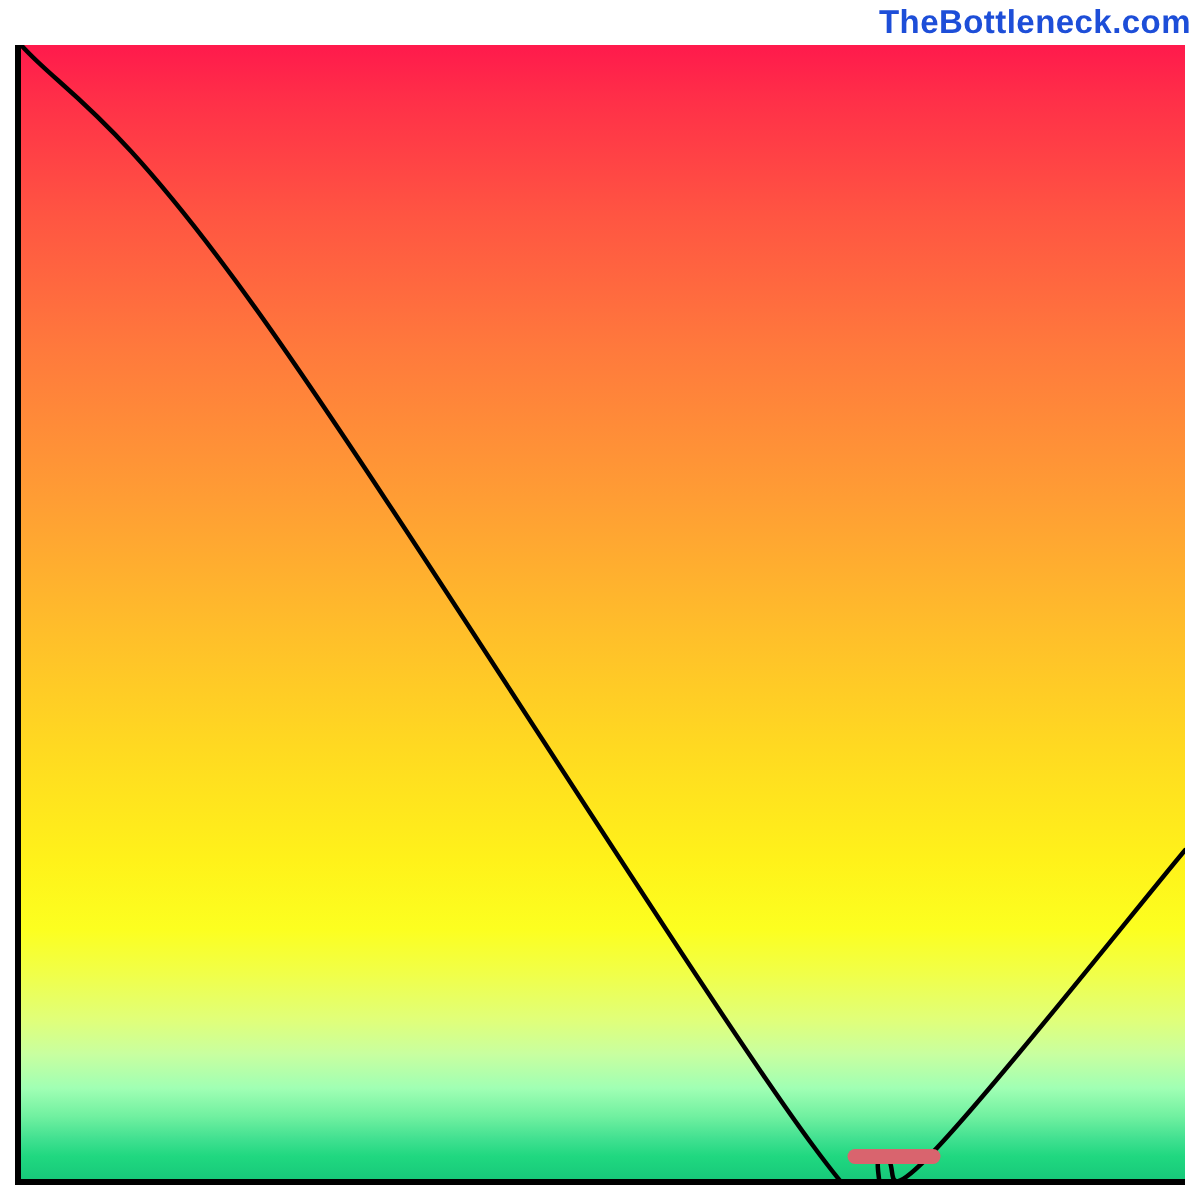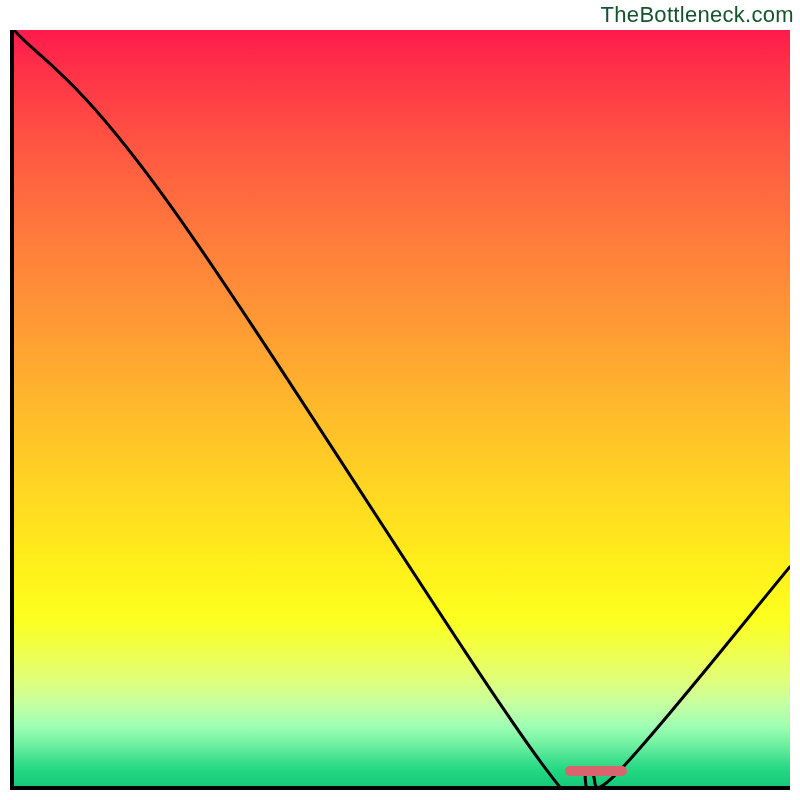--- a/index.html
+++ b/index.html
@@ -13,23 +13,23 @@
   }
   .wrap {
     position: relative;
     width: 800px;
     height: 800px;
   }
   .watermark {
     position: absolute;
     top: 2px;
     right: 6px;
-    color: #14532d;
+    color: #1d4ed8;
     font-size: 22px;
-    font-weight: 400;
+    font-weight: 700;
     letter-spacing: 0.3px;
     pointer-events: none;
   }
   .plot-box {
     position: absolute;
     left: 10px;
     top: 30px;
     width: 780px;
     height: 760px;
     border: 4px solid #000;

